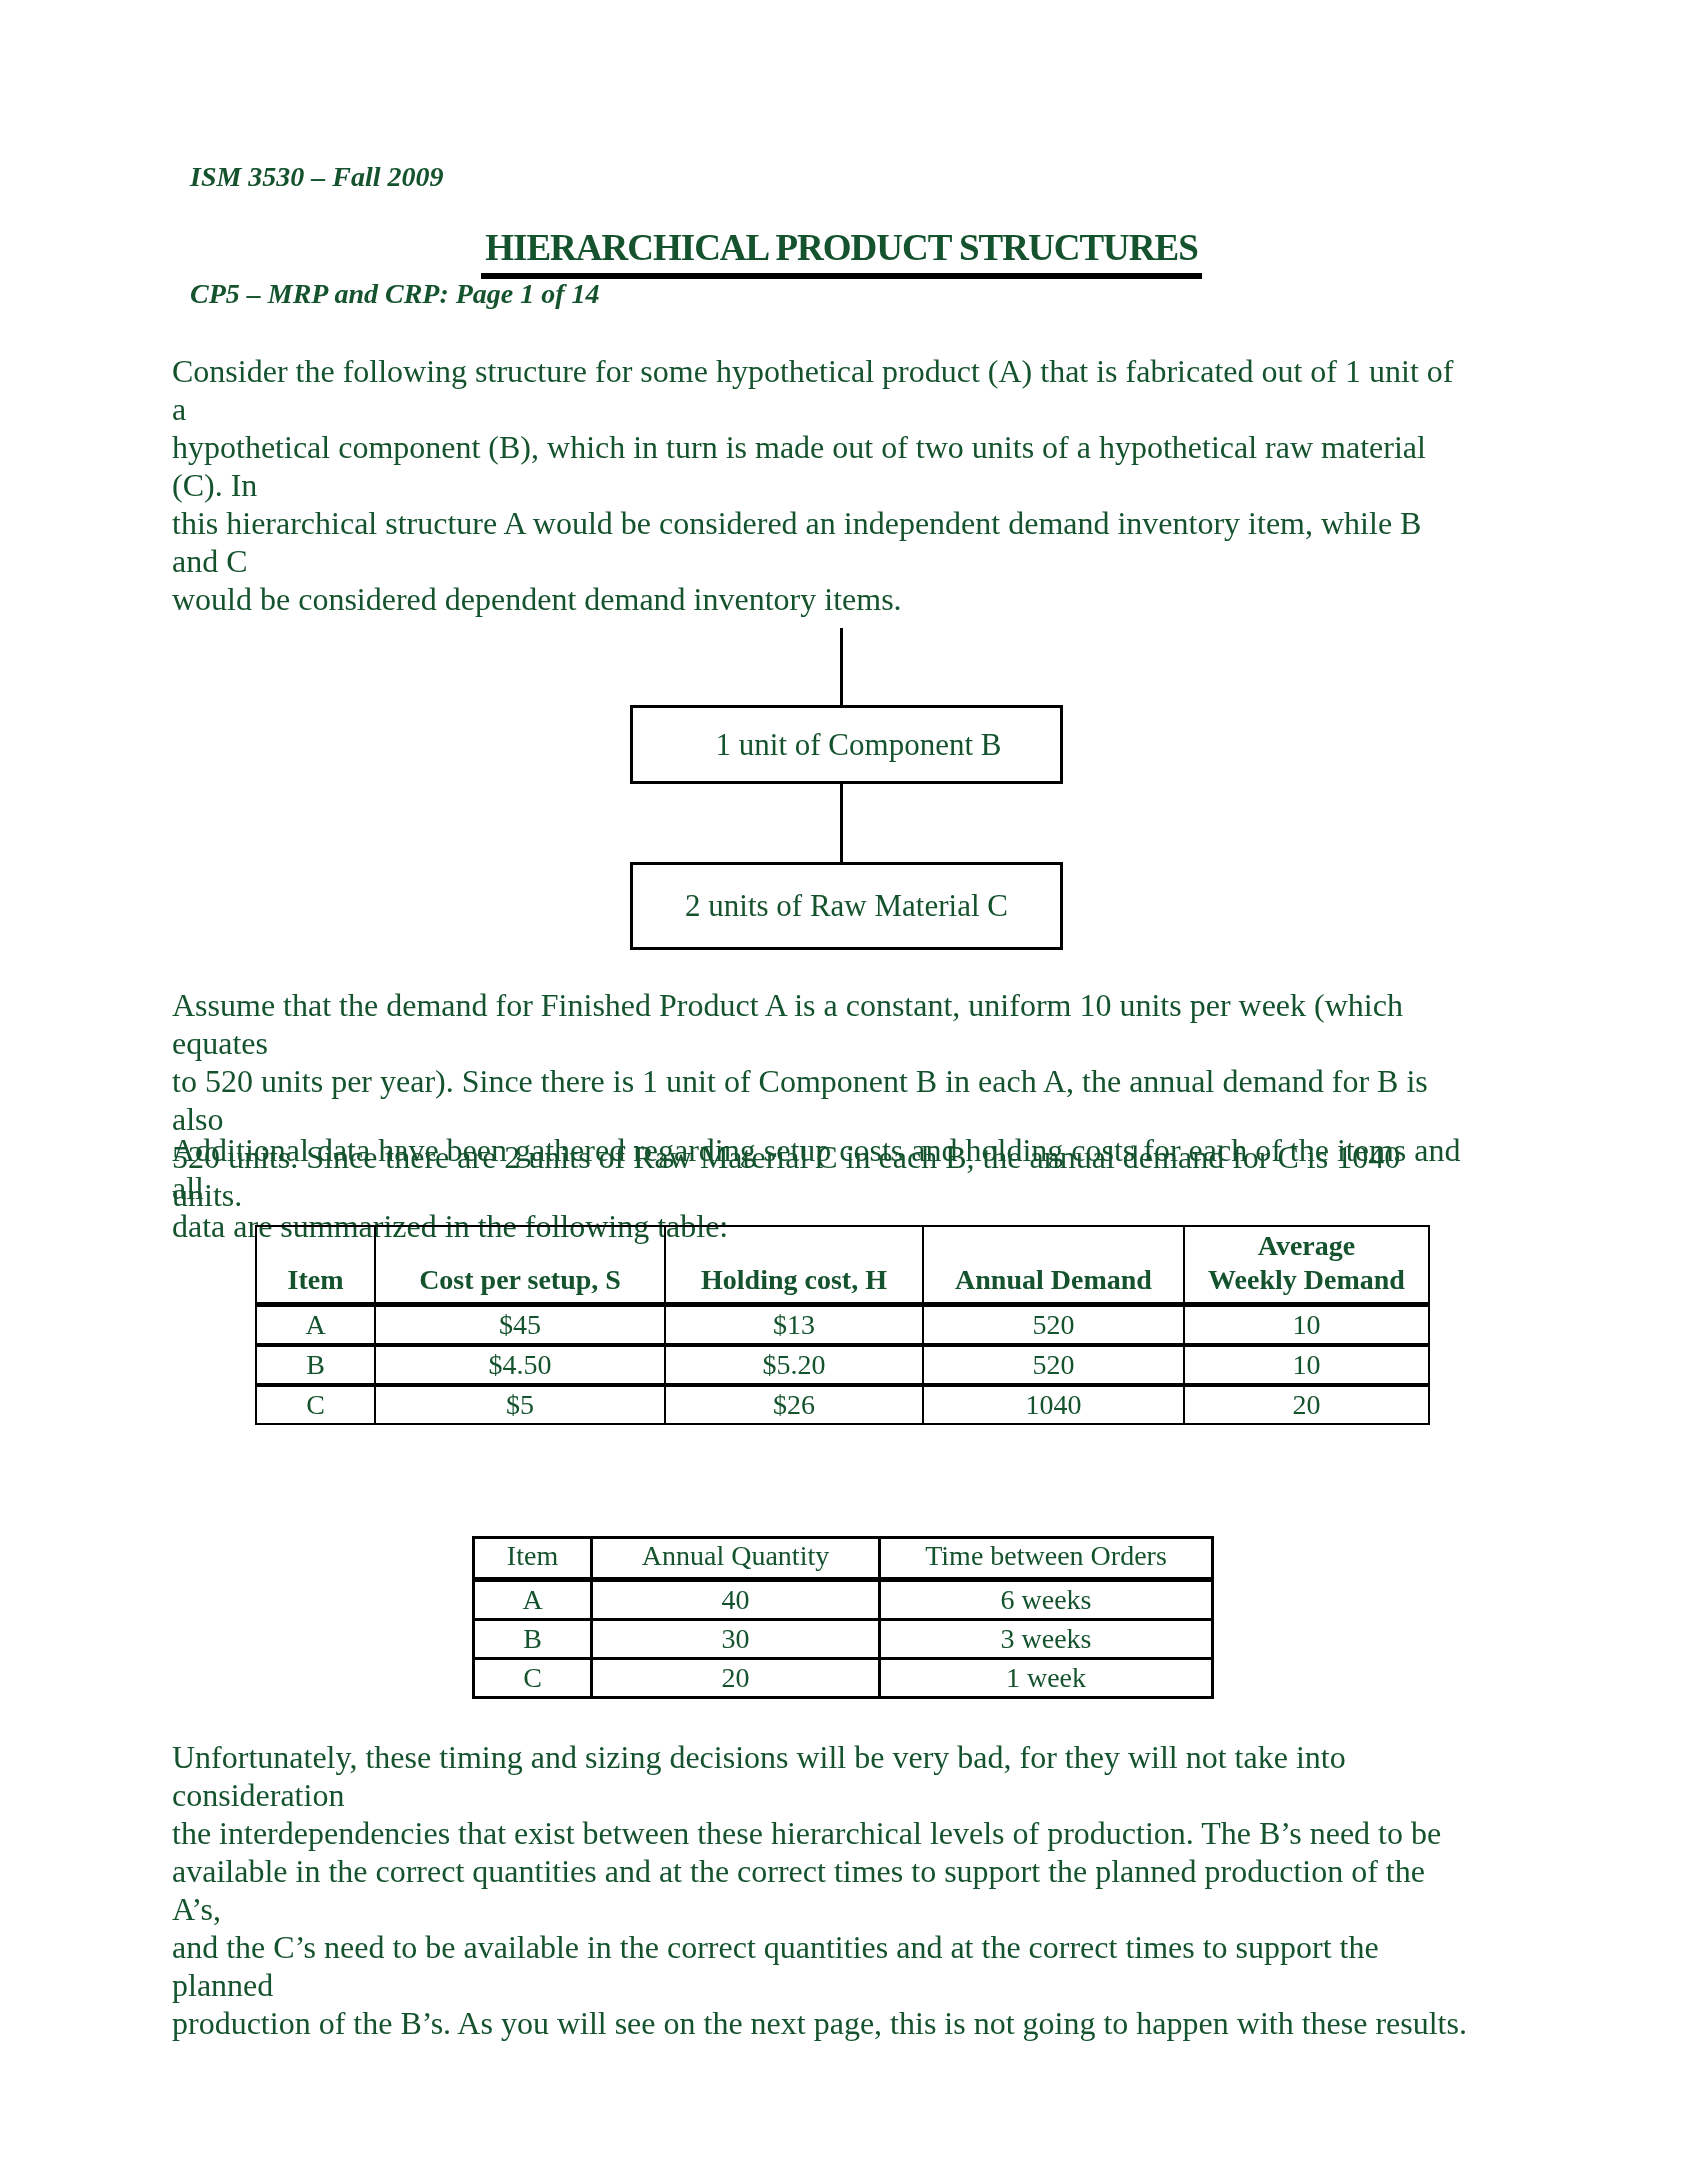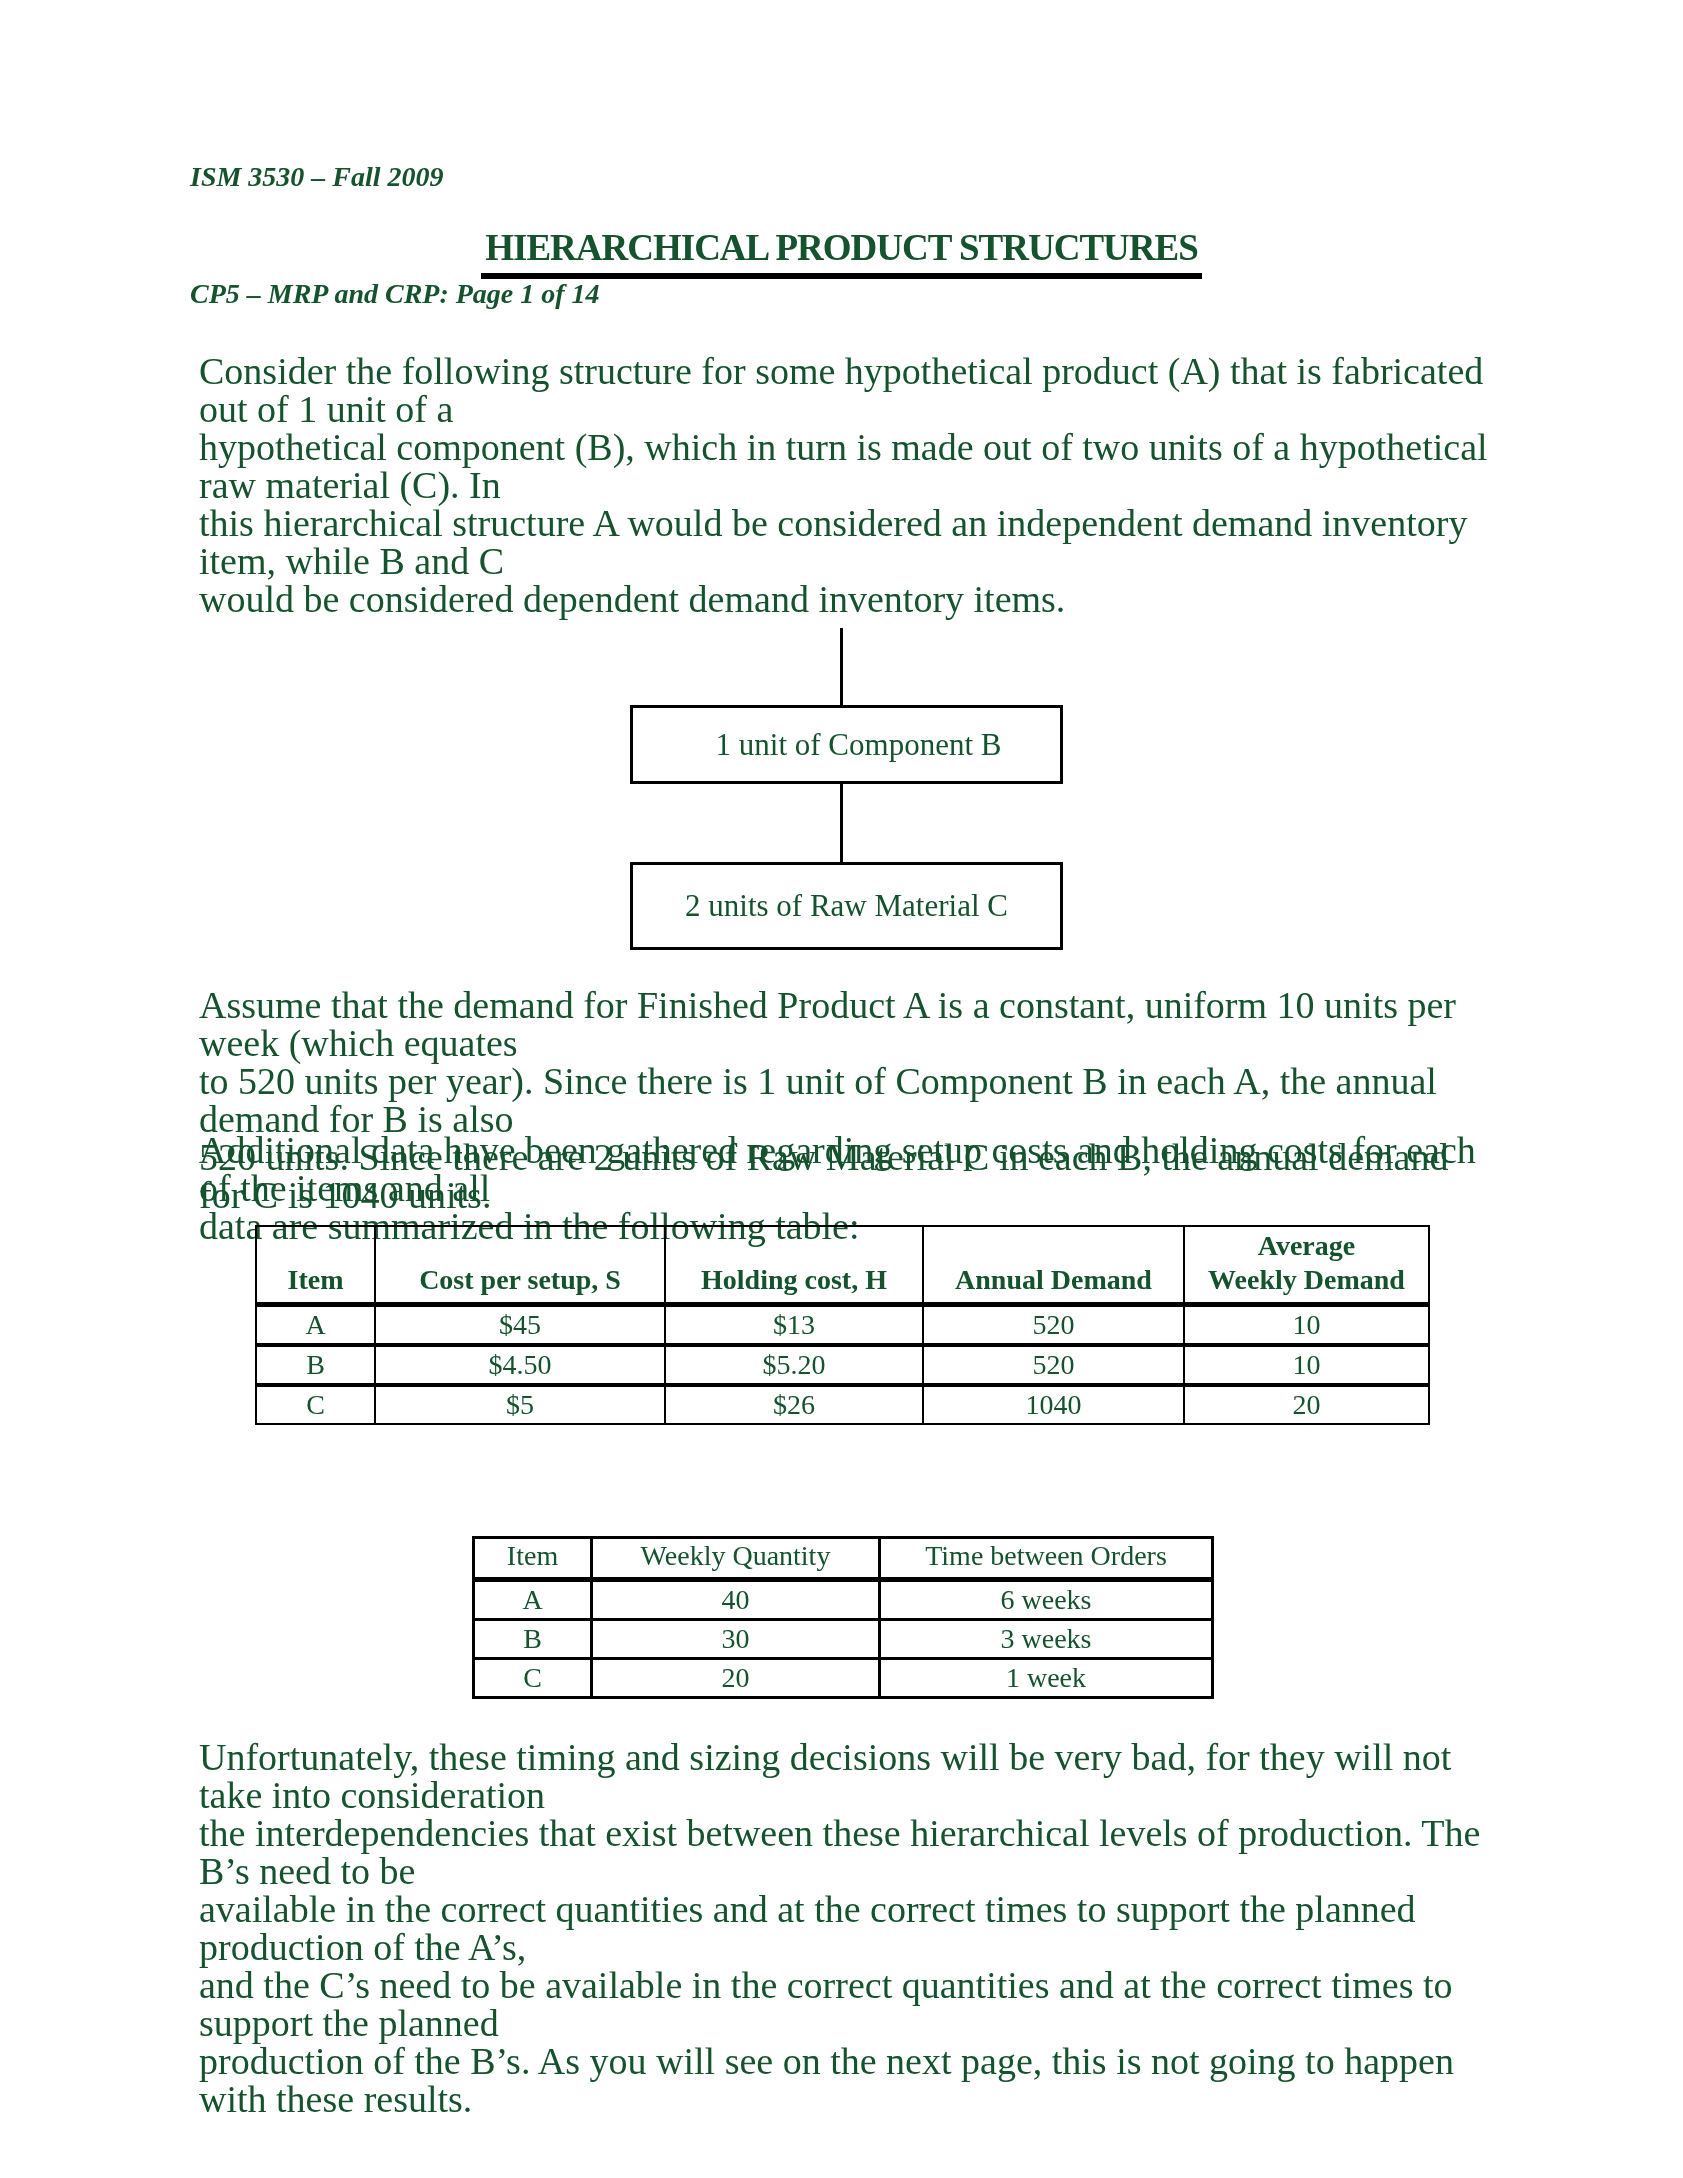--- a/index.html
+++ b/index.html
@@ -33,23 +33,23 @@
   .title-text {
     display: inline-block;
     font-size: 37px;
     font-weight: bold;
     letter-spacing: -1px;
     border-bottom: 6px solid #000;
     padding: 0 4px 4px 4px;
   }
   .para {
     position: absolute;
-    left: 199px;
+    left: 172px;
     width: 1302px;
-    font-size: 38px;
+    font-size: 32px;
     line-height: 38px;
     white-space: pre-line;
   }
   .para-intro   { top: 352px; }
   .para-assume  { top: 986px; }
   .para-add     { top: 1131px; }
   .para-eoq     { top: 1465px; }
   .para-closing { top: 1738px; }
 
   
@@ -191,21 +191,21 @@
 
   <table class="t-eoq">
     <colgroup>
       <col style="width:118px">
         <col style="width:288px">
         <col style="width:333px">
     </colgroup>
     <thead>
       <tr>
         <th>Item</th>
-        <th>Weekly Quantity</th>
+        <th>Annual Quantity</th>
         <th>Time between Orders</th>
       </tr>
     </thead>
     <tbody>
       <tr>
         <td>A</td>
         <td>40</td>
         <td>6 weeks</td>
       </tr>
       <tr>

